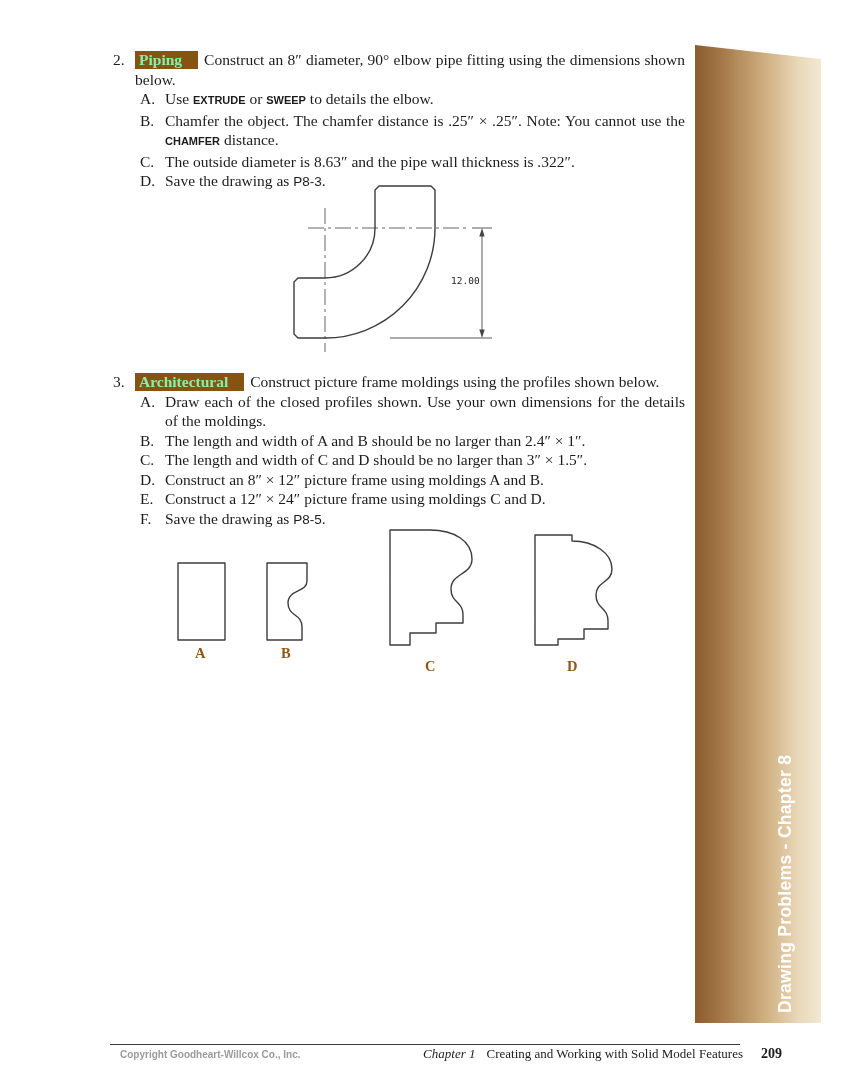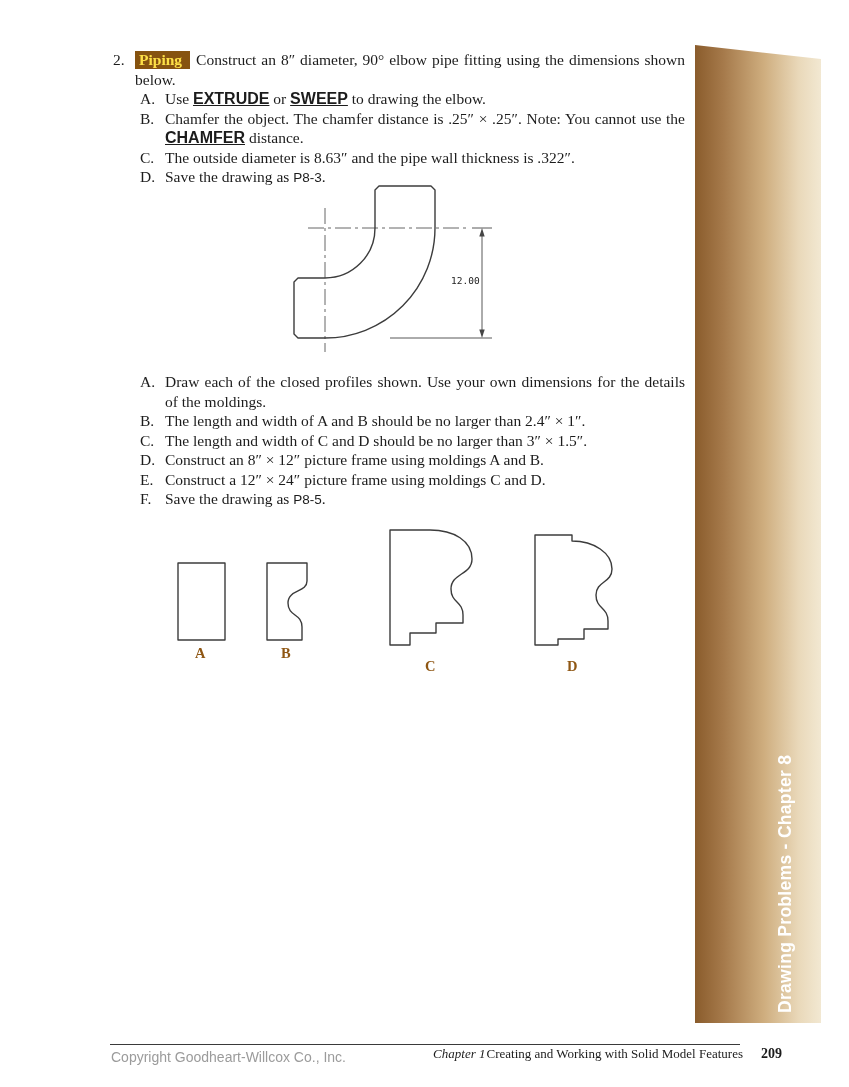--- a/index.html
+++ b/index.html
@@ -10,27 +10,27 @@
   }
 
   
   .problem { position:absolute; left:113px; width:572px; font-size:15.5px; line-height:19.5px; }
   #problem2 { top:50px; }
   #problem3 { top:372px; }
   .p-intro { padding-left:22px; text-indent:-22px; text-align:justify; }
   #problem3 .p-intro { white-space:nowrap; }
   .p-num { display:inline-block; width:22px; text-indent:0; }
   .tag {
-    background:var(--tag-bg,#865310); color:#fde047; font-weight:bold;
-    padding:0 8px 1px 4px; margin-right:6px;
+    background:var(--tag-bg,#865310); color:#86efac; font-weight:bold;
+    padding:0 16px 1px 4px; margin-right:6px;
   }
   .p-item { display:flex; margin-left:27px; }
   .item-letter { flex:0 0 25px; }
   .item-text { flex:1 1 auto; text-align:justify; }
-  .seg-cmd  { font-family:"Liberation Sans", sans-serif; font-weight:bold; font-size:16px;text-decoration:underline; }
+  .seg-cmd  { font-family:"Liberation Sans", sans-serif; font-weight:bold; font-size:11px; }
   .seg-file { font-family:"Liberation Sans", sans-serif; font-size:13.5px; }
 
   
   .figure { position:absolute; }
   #figure-elbow    { left:270px; top:170px; width:235px; height:190px; }
   #figure-moldings { left:160px; top:525px; width:480px; height:155px; }
   .outline    { fill:none; stroke:#3c3c3c; stroke-width:1.4; stroke-linejoin:round; }
   .centerline { fill:none; stroke:#565656; stroke-width:0.9; stroke-dasharray:16 4 3 4; }
   .dim        { fill:none; stroke:#454545; stroke-width:0.9; }
   .dim-arrow  { fill:#454545; stroke:none; }
@@ -50,40 +50,40 @@
   .sidebar-label {
     position:absolute; left:775px; top:1013px;
     transform:rotate(-90deg); transform-origin:0 0; white-space:nowrap;
     font-family:"Liberation Sans", sans-serif; font-weight:bold;
     font-size:17.5px; letter-spacing:0.3px; color:#ffffff;
   }
 
   
   .footer-rule { position:absolute; left:110px; top:1044px; width:630px; border-top:1px solid #3a3a3a; }
   .footer-copyright {
-    position:absolute; left:111px; top:1049px;
-    font-family:"Liberation Sans", sans-serif; font-size:14px; color:var(--gray,#9b9b9b);
+    position:absolute; left:120px; top:1049px;
+    font-family:"Liberation Sans", sans-serif; font-size:10px; color:var(--gray,#9b9b9b);font-weight:bold;
   }
   .footer-right { position:absolute; left:340px; top:1046px; width:442px; text-align:right; font-size:13px; }
   .chapter-label { font-style:italic; }
-  .chapter-title { margin-left:1px; }
+  .chapter-title { margin-left:11px; }
   .page-number { font-weight:bold; margin-left:18px; font-size:14px; }
 </style>
 </head>
 <body>
 
 <div>
 
   <div class="problem" id="problem2">
     <div class="p-intro">
       <span class="p-num">2.</span><span class="tag">Piping</span><span>Construct an 8″ diameter, 90° elbow pipe fitting using the dimensions shown below.</span>
     </div>
     <div class="p-item">
       <span class="item-letter">A.</span>
-      <span class="item-text"><span>Use </span><span class="seg-cmd">EXTRUDE</span><span> or </span><span class="seg-cmd">SWEEP</span><span> to drawing the elbow.</span></span>
+      <span class="item-text"><span>Use </span><span class="seg-cmd">EXTRUDE</span><span> or </span><span class="seg-cmd">SWEEP</span><span> to details the elbow.</span></span>
     </div>
     <div class="p-item">
       <span class="item-letter">B.</span>
       <span class="item-text"><span>Chamfer the object. The chamfer distance is .25″ × .25″. Note: You cannot use the </span><span class="seg-cmd">CHAMFER</span><span> distance.</span></span>
     </div>
     <div class="p-item">
       <span class="item-letter">C.</span>
       <span class="item-text"><span>The outside diameter is 8.63″ and the pipe wall thickness is .322″.</span></span>
     </div>
     <div class="p-item">
@@ -100,20 +100,23 @@
       <path class="dim" d="M202,58 H222"></path>
       <path class="dim" d="M120,168 H222"></path>
       <path class="dim" d="M212,66 V160"></path>
       <polygon class="dim-arrow" points="212,58 209.3,66.5 214.7,66.5"></polygon>
       <polygon class="dim-arrow" points="212,168 209.3,159.5 214.7,159.5"></polygon>
       <text class="dim-text" x="181" y="114">12.00</text>
     </svg>
   </div>
 
   <div class="problem" id="problem3">
+    <div class="p-intro">
+      <span class="p-num">3.</span><span class="tag">Architectural</span><span>Construct picture frame moldings using the profiles shown below.</span>
+    </div>
     <div class="p-item">
       <span class="item-letter">A.</span>
       <span class="item-text"><span>Draw each of the closed profiles shown. Use your own dimensions for the details of the moldings.</span></span>
     </div>
     <div class="p-item">
       <span class="item-letter">B.</span>
       <span class="item-text"><span>The length and width of A and B should be no larger than 2.4″ × 1″.</span></span>
     </div>
     <div class="p-item">
       <span class="item-letter">C.</span>

